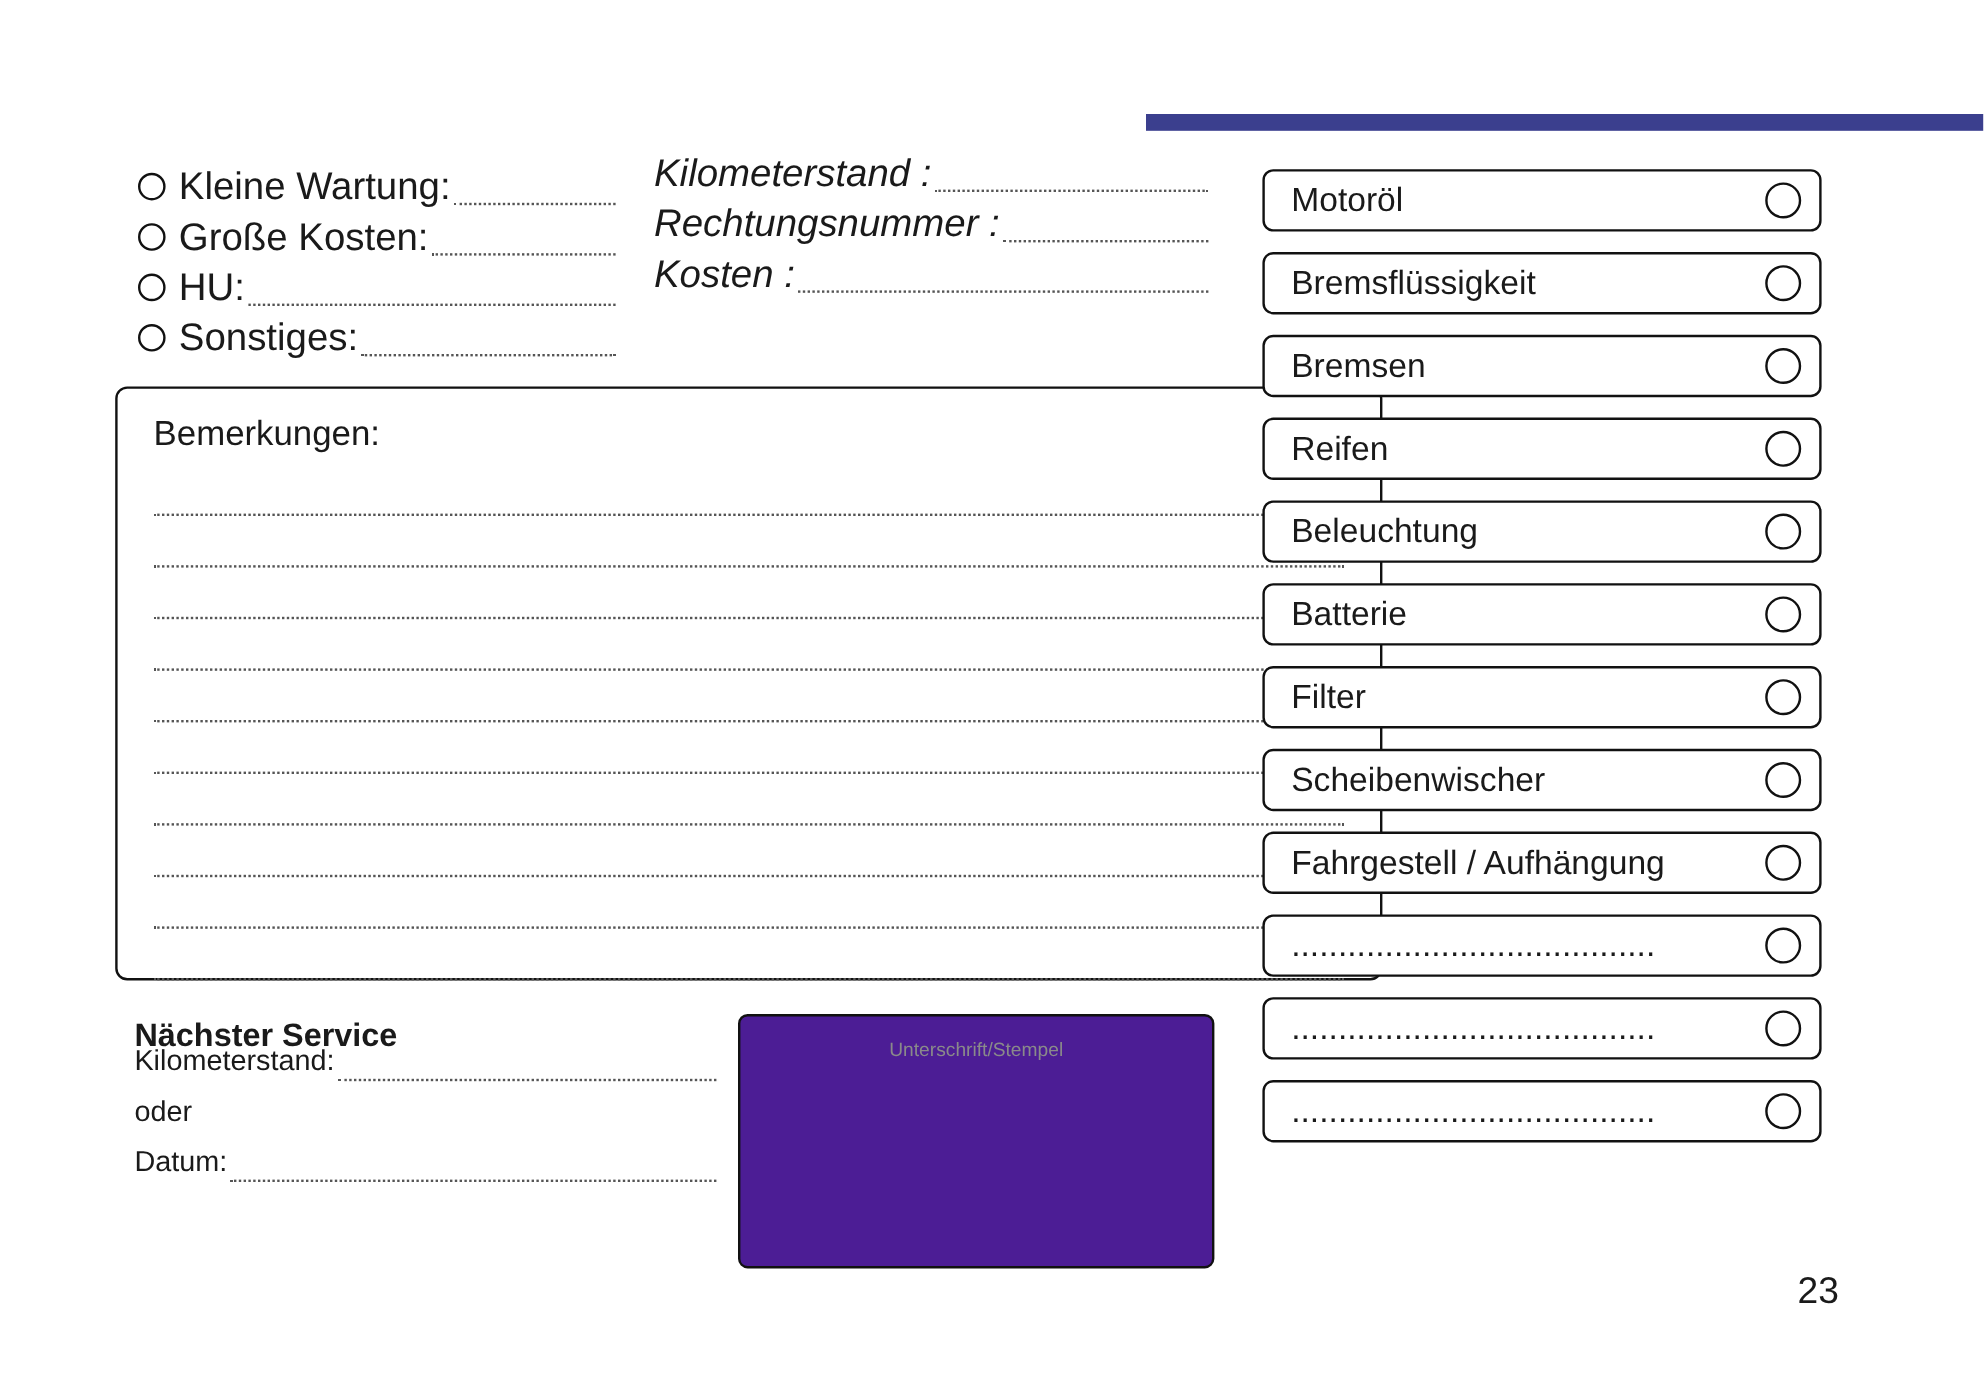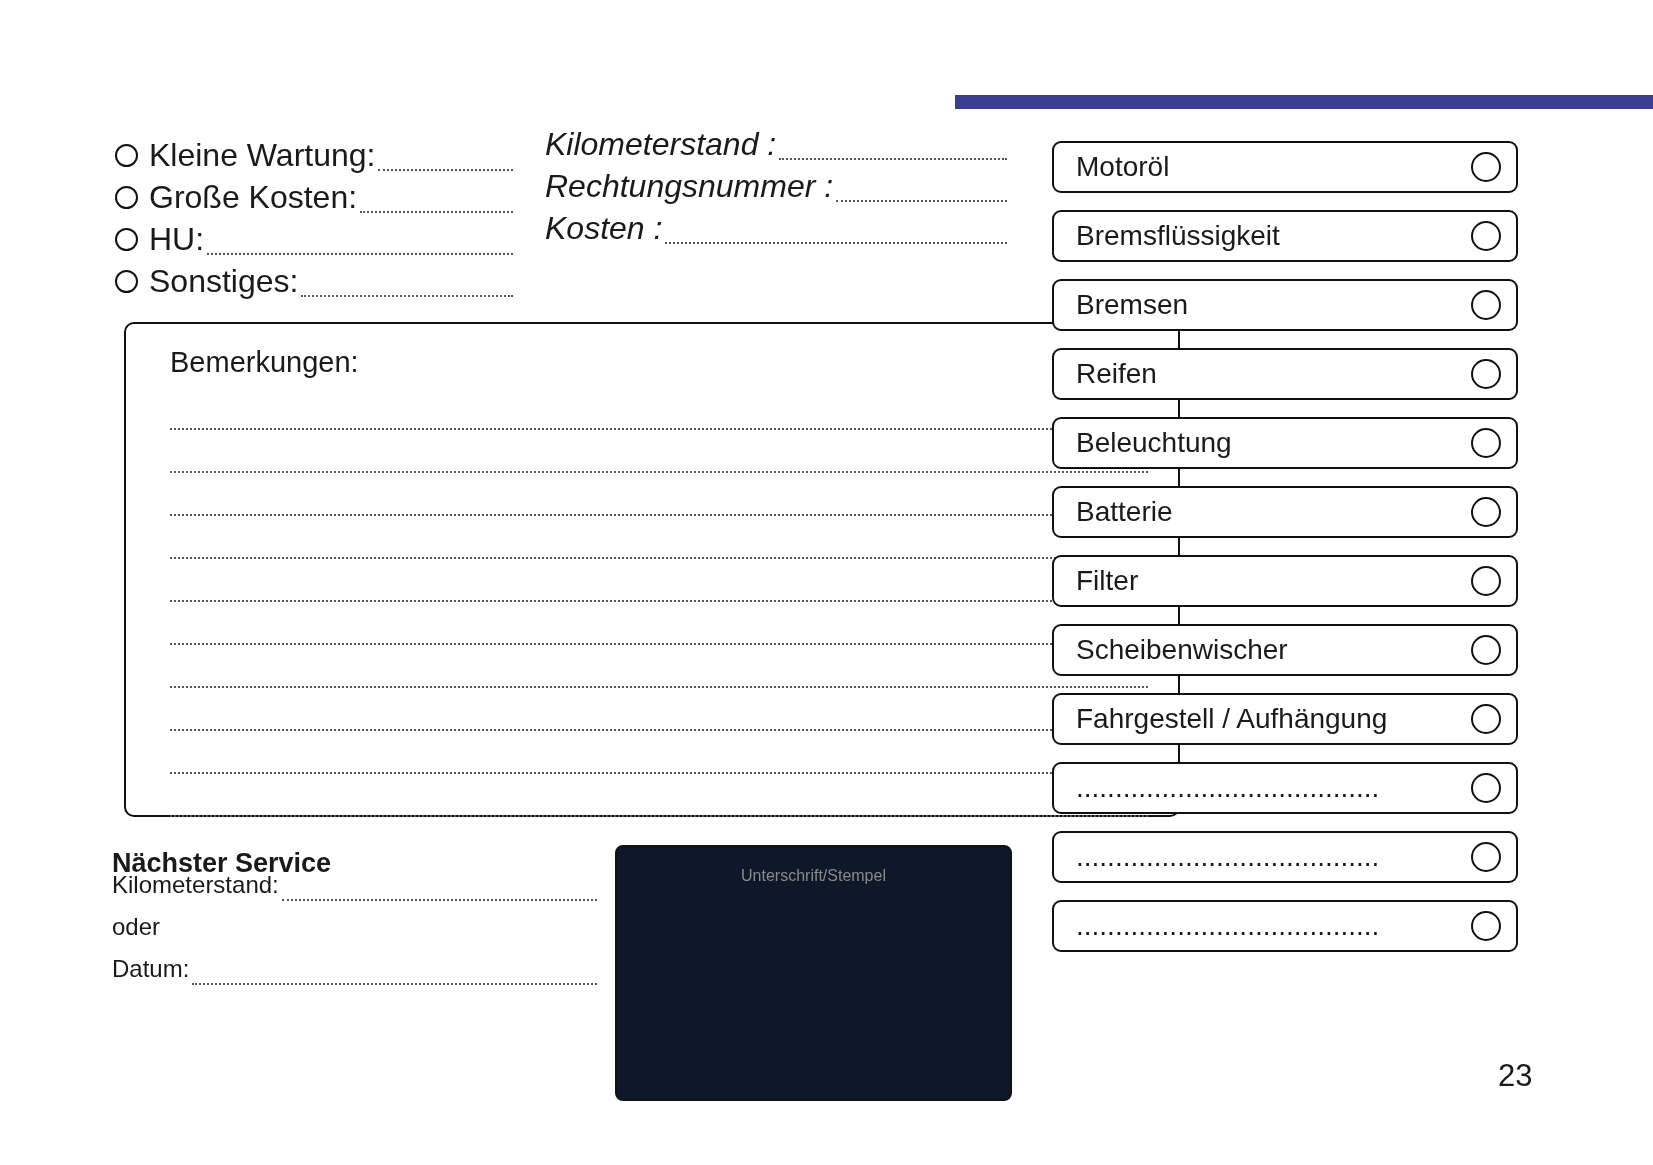--- a/index.html
+++ b/index.html
@@ -58,28 +58,28 @@
   .invoice-fields {
     position: absolute;
     left: 545px;
     top: 123px;
     width: 462px;
     font-style: italic;
   }
 
   .remarks-box {
     position: absolute;
-    left: 124px;
+    left: 96px;
     top: 322px;
     width: 1056px;
     height: 495px;
     border: 2px solid #111;
     border-radius: 10px;
     box-sizing: border-box;
-    padding: 22px 30px 0 44px;
+    padding: 22px 30px 0 30px;
     background: #fff;
   }
   .remarks-title {
     font-size: 29px;
     margin-bottom: 8px;
   }
   .remark-line {
     height: 41px;
     border-bottom: 2px dotted #555;
   }
@@ -97,25 +97,25 @@
     top: 864px;
     width: 485px;
   }
   .next-service .flabel { font-size: 24px; }
 
   .signature-box {
     position: absolute;
     left: 615px;
     top: 845px;
     width: 397px;
-    height: 256px;
+    height: 212px;
     border: 2px solid #111;
     border-radius: 8px;
     box-sizing: border-box;
-    background: #0f172a;
+    background: #4c1d95;
   }
   .signature-label {
     margin-top: 20px;
     text-align: center;
     font-size: 16px;
     color: #8a8a8a;
   }
 
   .checklist {
     position: absolute;

